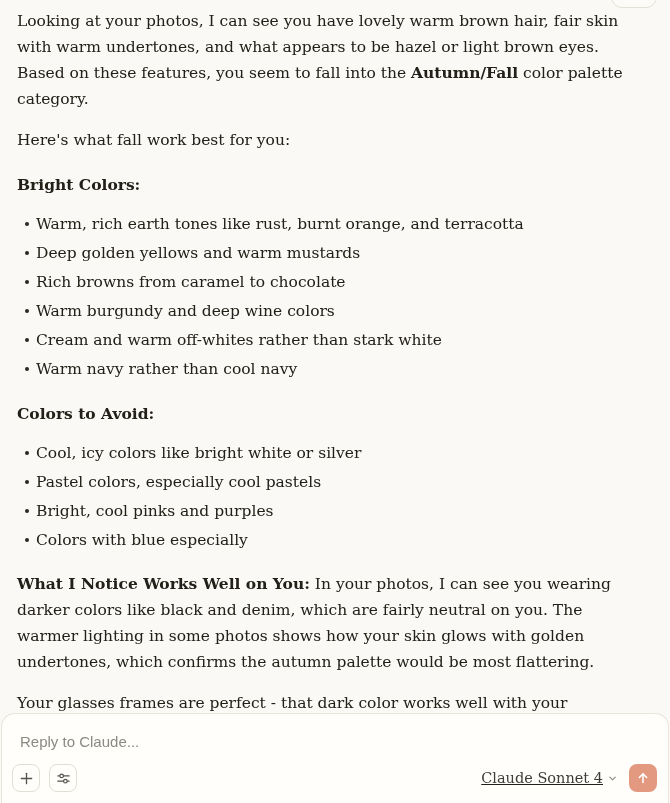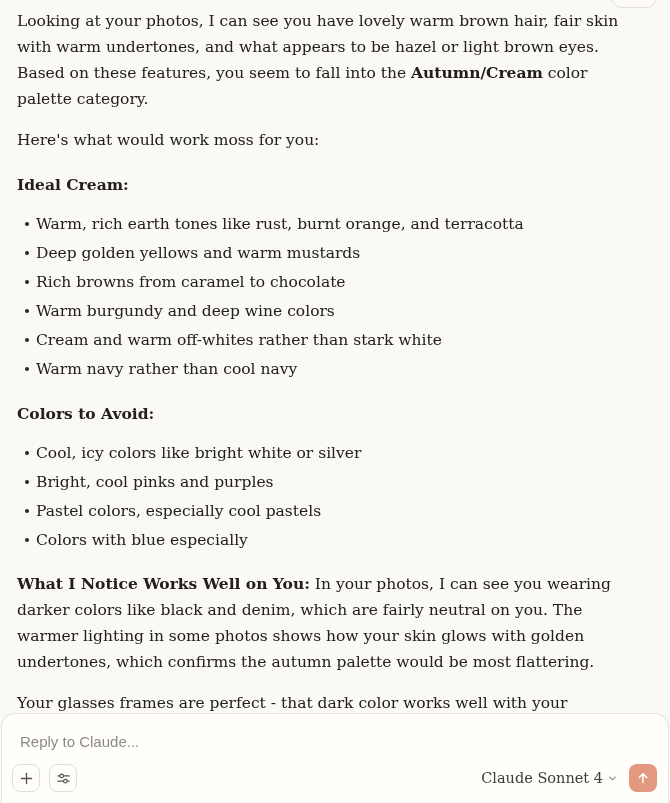--- a/index.html
+++ b/index.html
@@ -79,20 +79,21 @@
 
   .composer-bottom {
     position: absolute;
     left: 10px;
     right: 11px;
     top: 50px;
     height: 28px;
     display: flex;
     align-items: center;
     gap: 9px;
+    text-decoration: underline;
   }
   .icon-btn {
     width: 28px;
     height: 28px;
     flex: 0 0 28px;
     border: 1px solid #e1ded6;
     border-radius: 8px;
     background: transparent;
     display: flex;
     align-items: center;
@@ -127,39 +128,39 @@
     padding: 0;
     cursor: pointer;
   }
 </style>
 </head>
 <body>
 
 <div class="cutoff-pill"></div>
 
 <div class="message">
-  <p><span>Looking at your photos, I can see you have lovely warm brown hair, fair skin with warm undertones, and what appears to be hazel or light brown eyes. Based on these features, you seem to fall into the </span><strong>Autumn/Cream</strong><span> color palette category.</span></p>
-
-  <p>Here's what would work moss for you:</p>
-
-  <p class="h">Ideal Cream:</p>
+  <p><span>Looking at your photos, I can see you have lovely warm brown hair, fair skin with warm undertones, and what appears to be hazel or light brown eyes. Based on these features, you seem to fall into the </span><strong>Autumn/Fall</strong><span> color palette category.</span></p>
+
+  <p>Here's what fall work best for you:</p>
+
+  <p class="h">Bright Colors:</p>
   <ul>
     <li>Warm, rich earth tones like rust, burnt orange, and terracotta</li>
     <li>Deep golden yellows and warm mustards</li>
     <li>Rich browns from caramel to chocolate</li>
     <li>Warm burgundy and deep wine colors</li>
     <li>Cream and warm off-whites rather than stark white</li>
     <li>Warm navy rather than cool navy</li>
   </ul>
 
   <p class="h">Colors to Avoid:</p>
   <ul>
     <li>Cool, icy colors like bright white or silver</li>
+    <li>Pastel colors, especially cool pastels</li>
     <li>Bright, cool pinks and purples</li>
-    <li>Pastel colors, especially cool pastels</li>
     <li>Colors with blue especially</li>
   </ul>
 
   <p><strong>What I Notice Works Well on You:</strong><span> In your photos, I can see you wearing darker colors like black and denim, which are fairly neutral on you. The warmer lighting in some photos shows how your skin glows with golden undertones, which confirms the autumn palette would be most flattering.</span></p>
 
   <p>Your glasses frames are perfect - that dark color works well with your coloring. When choosing new clothes, look for pieces with warm undertones rather than cool ones, and you'll find they make your skin look more radiant and your eyes pop!</p>
 </div>
 
 <div class="composer">
   <input class="reply-input" type="text" placeholder="Reply to Claude..." style="">

